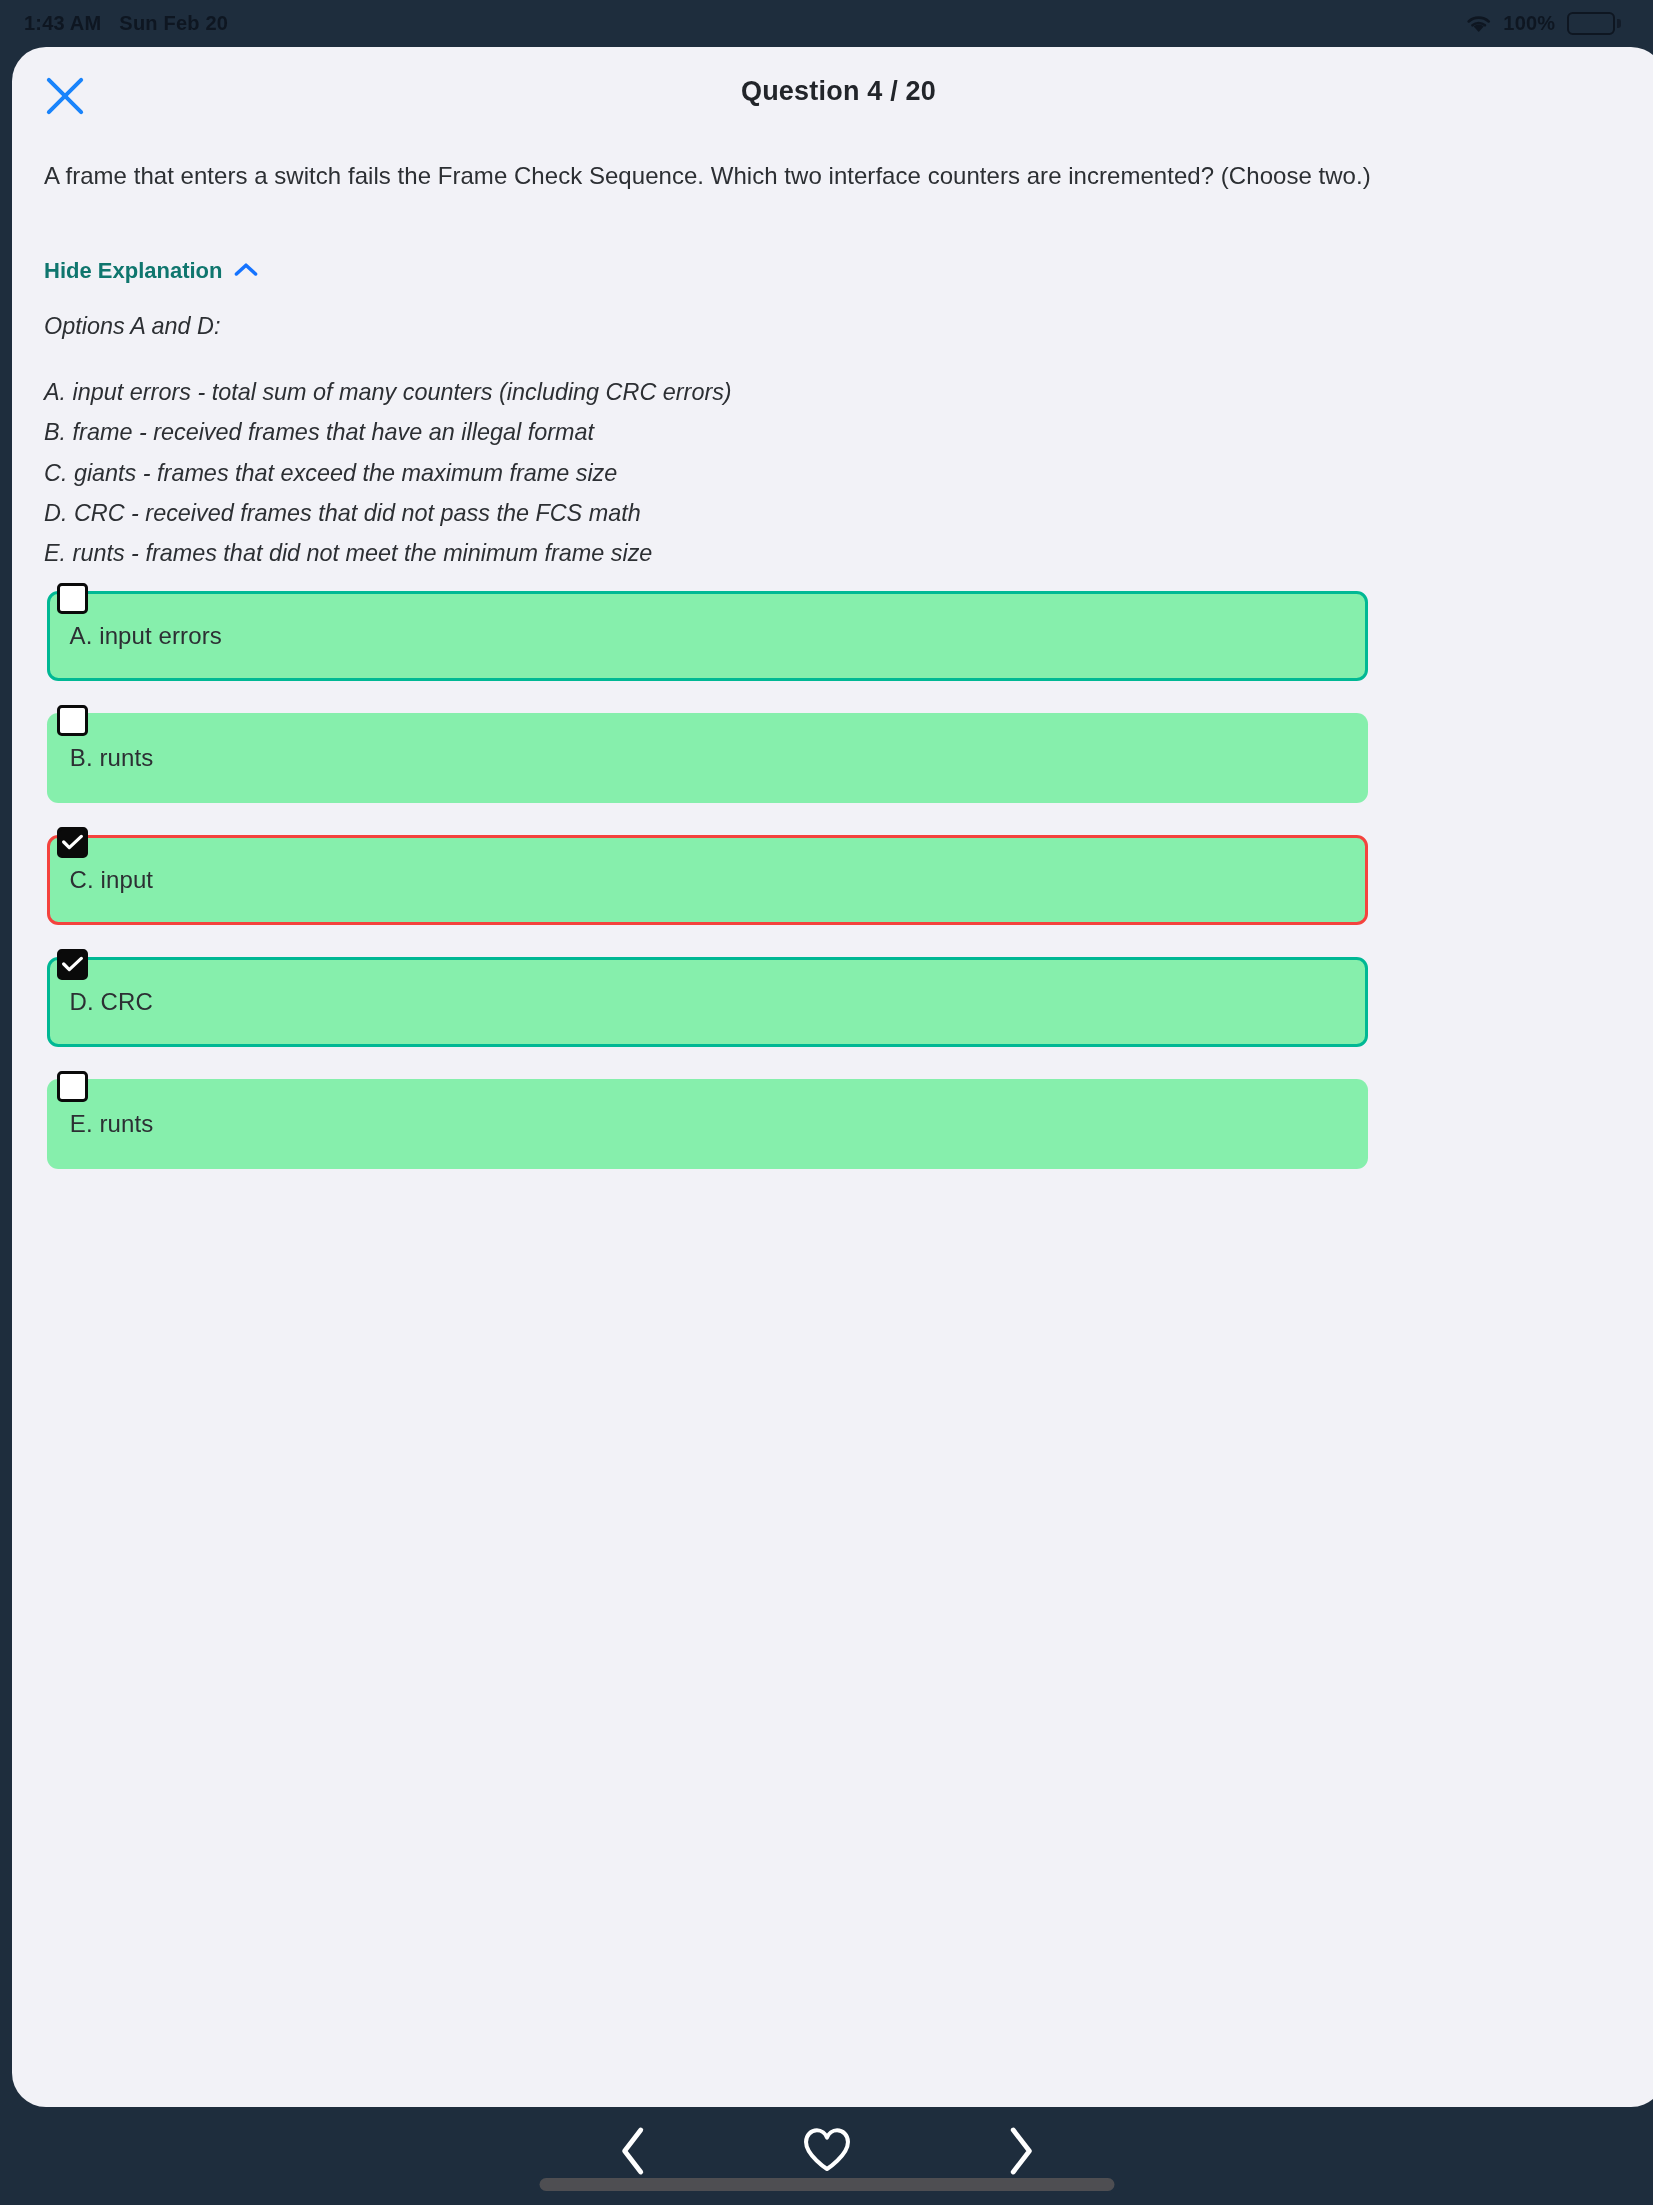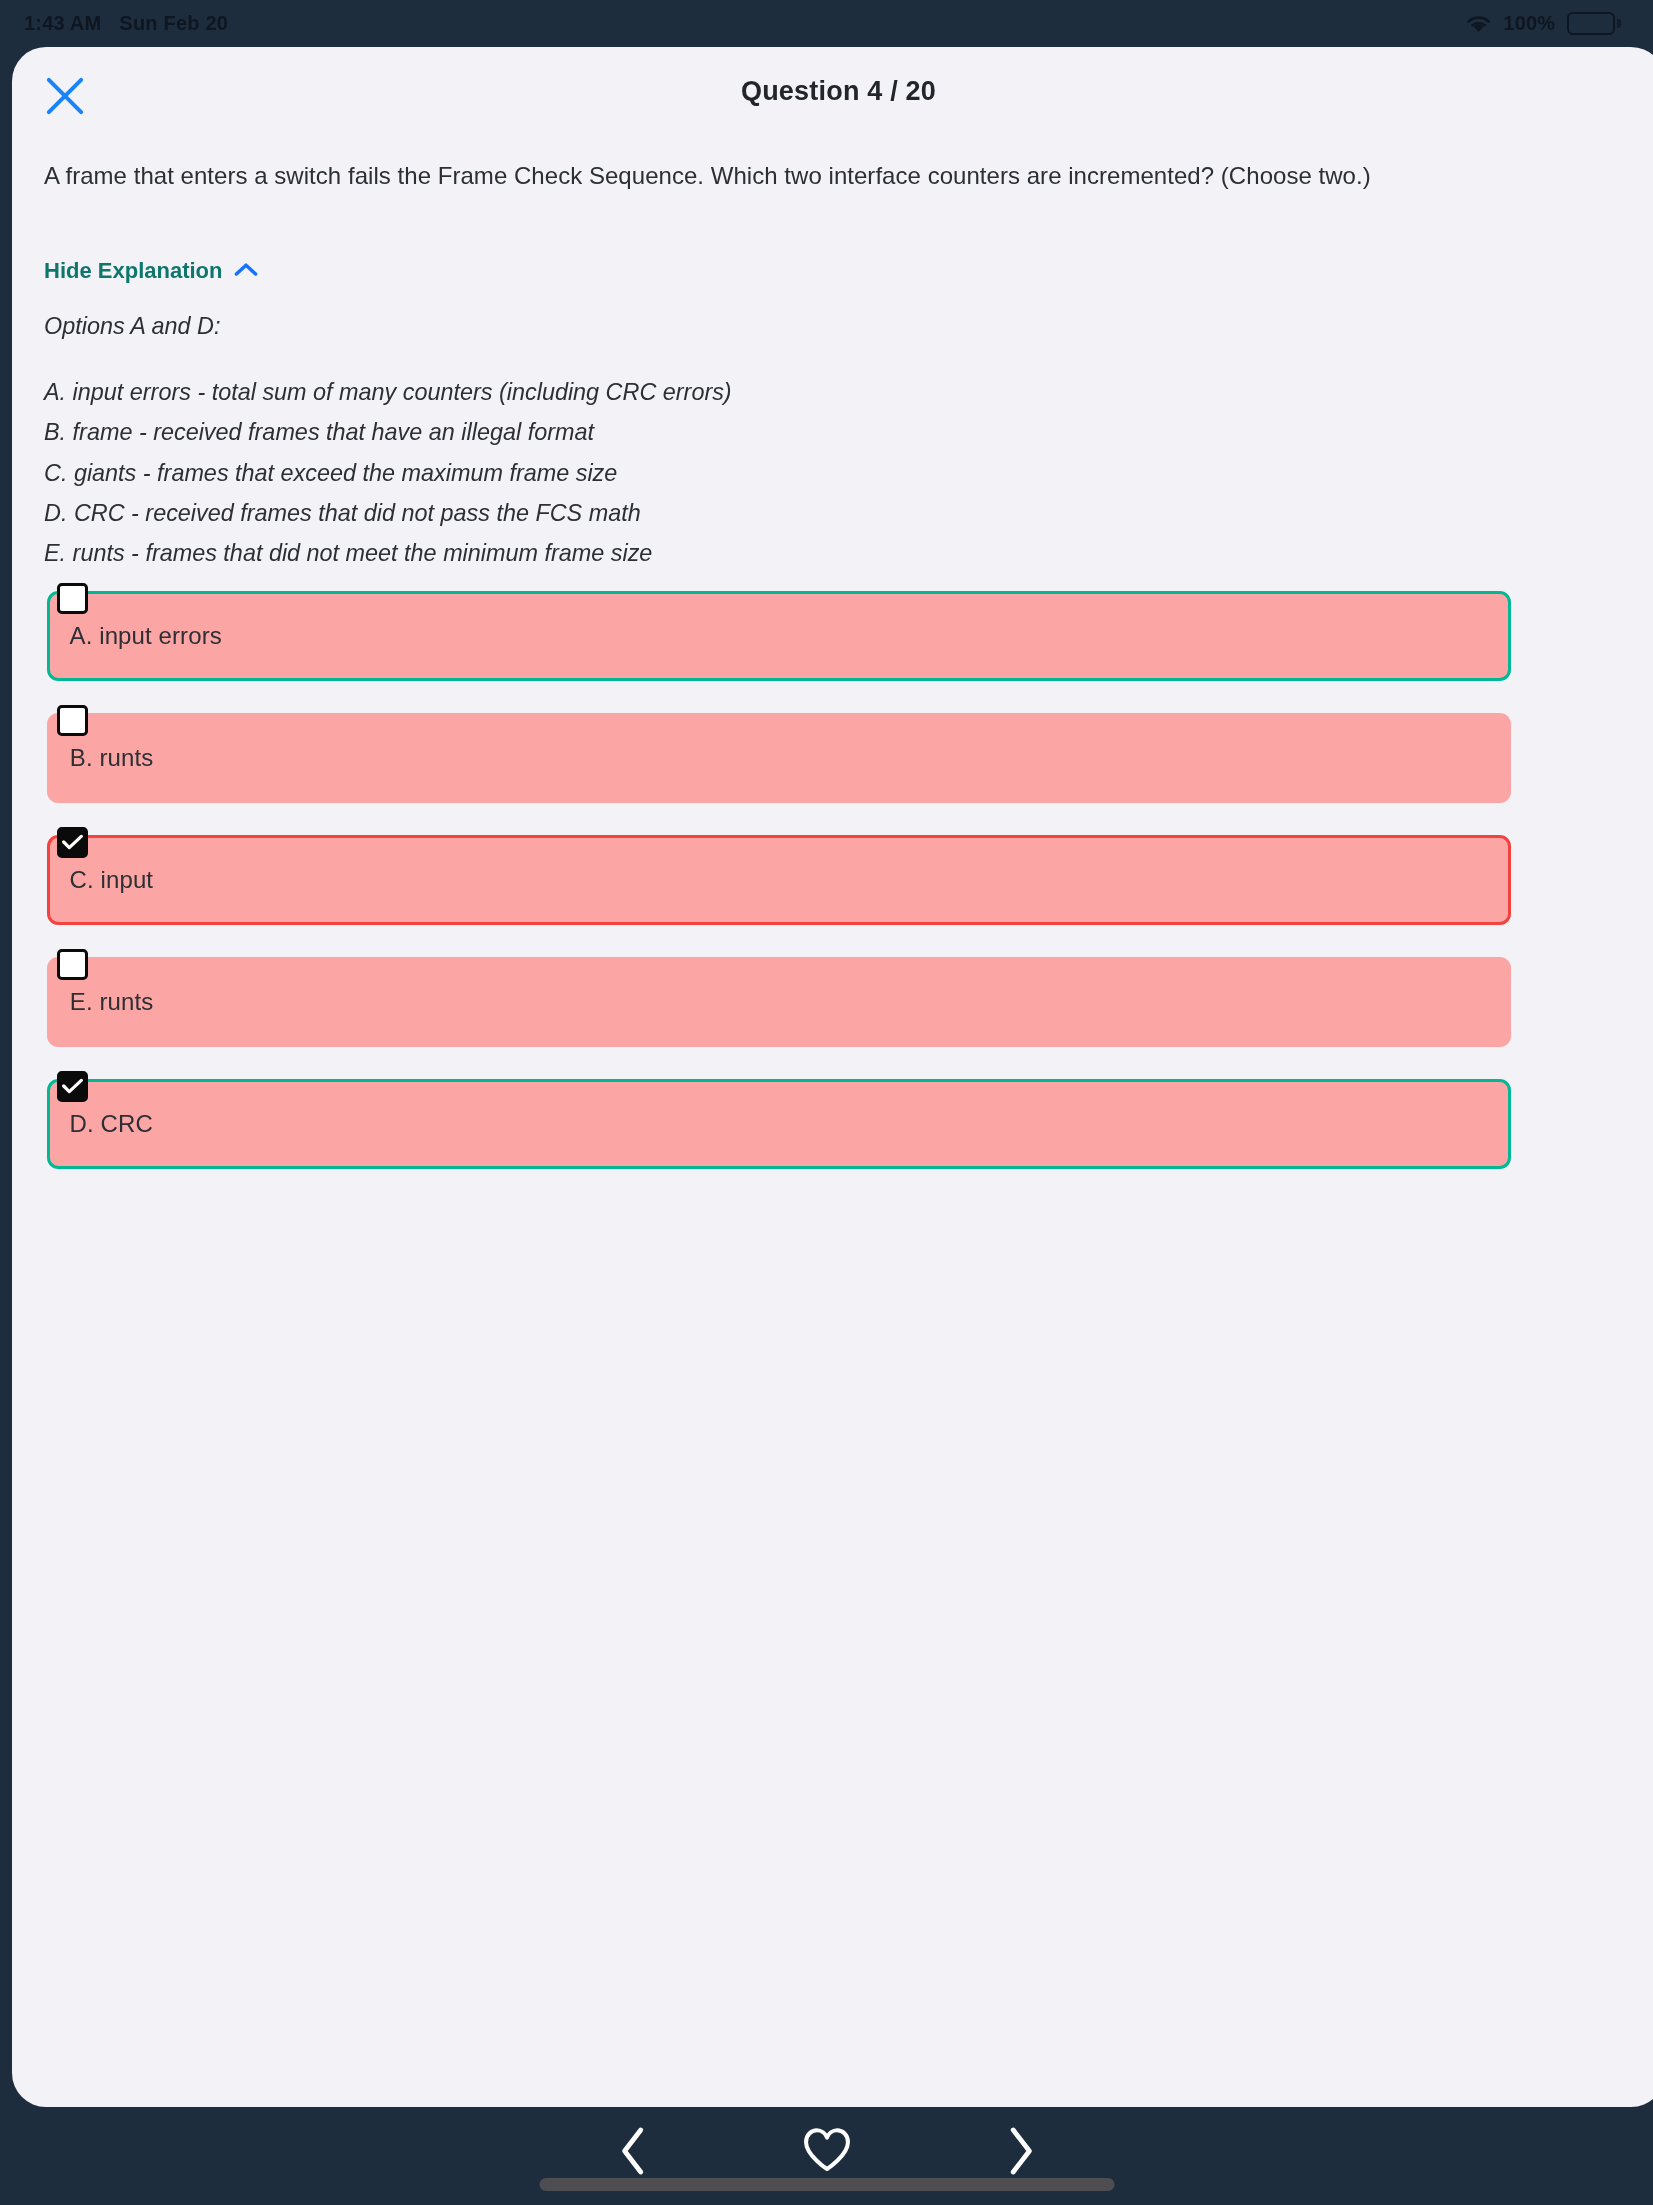--- a/index.html
+++ b/index.html
@@ -134,23 +134,23 @@
   .options { margin-top: 16px; }
 
   .option-row {
     position: relative;
     margin-bottom: 24px;
     height: 98px;
   }
   .option-card {
     position: absolute;
     left: 3.2px; top: 8px;
-    width: 1464px;
+    width: 1321px;
     height: 90px;
-    background: #fca5a5;
+    background: #86efac;
     border-radius: 11.3px;
     display: flex;
     align-items: center;
     padding-left: 22.6px;
     cursor: pointer;
   }
   .option-card.correct { border: 3.2px solid #00b894; }
   .option-card.incorrect { border: 3.2px solid #f4433e; }
   .option-card.neutral { border: none; }
 
@@ -301,36 +301,36 @@
             <svg class="tick" width="21" height="16" viewBox="0 0 26 20">
               <polyline points="2,10 9,17 24,3" stroke="#ffffff" stroke-width="4" fill="none" stroke-linecap="round" stroke-linejoin="round"></polyline>
             </svg>
           </div>
           <div class="option-card incorrect">
             <span class="option-label">C. input</span>
           </div>
         </div>
 
         <div class="option-row">
-          <div class="checkbox">
-            
-          </div>
-          <div class="option-card neutral">
-            <span class="option-label">E. runts</span>
-          </div>
-        </div>
-
-        <div class="option-row">
           <div class="checkbox checked">
             <svg class="tick" width="21" height="16" viewBox="0 0 26 20">
               <polyline points="2,10 9,17 24,3" stroke="#ffffff" stroke-width="4" fill="none" stroke-linecap="round" stroke-linejoin="round"></polyline>
             </svg>
           </div>
           <div class="option-card correct">
             <span class="option-label">D. CRC</span>
+          </div>
+        </div>
+
+        <div class="option-row">
+          <div class="checkbox">
+            
+          </div>
+          <div class="option-card neutral">
+            <span class="option-label">E. runts</span>
           </div>
         </div>
 
       </div>
     </div>
   </div>
 
   <div class="bottom-bar">
     <div class="nav-group">
       <div class="nav-btn">

